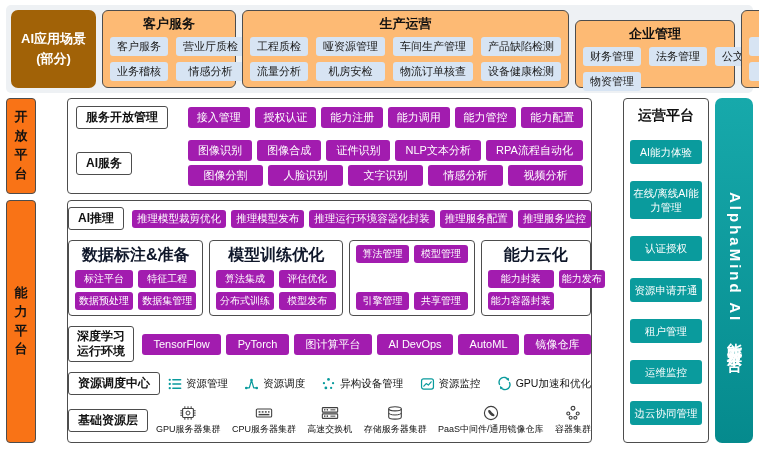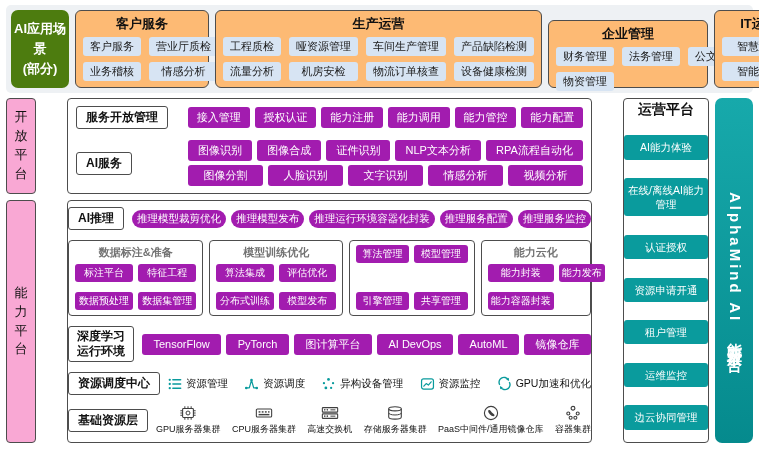--- a/index.html
+++ b/index.html
@@ -2,76 +2,76 @@
 <html><head>
 <meta charset="utf-8">
 <style>
   * { margin:0; padding:0; box-sizing:border-box; }
   html,body { width:759px; height:449px; }
   body { font-family:"Liberation Sans","DejaVu Sans",sans-serif; background:#ffffff; overflow:hidden; }
   .page { width:759px; height:449px; padding:5px 6px 6px; display:flex; flex-direction:column; gap:5px; background:#ffffff; }
 
   
   .top-band { height:88px; background:#eef1f4; border-radius:5px; padding:5px; display:flex; gap:6px; }
-  .scenario-box { width:58px; flex:none; background:#4d7c0f; color:#fff; border-radius:7px;
+  .scenario-box { width:85px; flex:none; background:#a16207; color:#fff; border-radius:7px;
                   display:flex; flex-direction:column; align-items:center; justify-content:center;
                   font-weight:bold; font-size:13px; line-height:1.55; text-align:center; }
   .group { background:#fdba74; border:1px solid #4d4d4d; border-radius:6px; padding:4px 7px 6px;
            display:flex; flex-direction:column; }
   .g1 { width:134px; flex:none; } .g2 { flex:1; } .g3 { width:160px; flex:none;margin-top:10px; } .g4 { width:90px; flex:none; }
   .group-title { font-weight:bold; font-size:13px; text-align:center; color:#111; margin-bottom:4px; }
   .group-chips { flex:1; display:grid; gap:6px 8px; align-content:space-between; }
   .cols2 { grid-template-columns:1fr 1fr; }
   .cols4 { grid-template-columns:repeat(4,auto); justify-content:space-between; }
   .cols3 { grid-template-columns:repeat(5,1fr); }
   .cols1 { grid-template-columns:1fr; }
   .blue-chip { background:#d7e4f3; color:#1a1a1a; font-size:11px; border-radius:3px;
                padding:2px 7px; display:flex; align-items:center; justify-content:center; white-space:nowrap; }
 
   
   .main-band { flex:1; display:flex; gap:6px; min-height:0; }
   .left-col { width:30px; flex:none; display:flex; flex-direction:column; gap:6px; }
-  .v-label { border:1px solid #4d4d4d; border-radius:4px; background:#f9a8d4; display:flex; align-items:center;
-             justify-content:center; text-align:center; font-weight:normal; font-size:13px; line-height:1.45; padding:2px; color:#111; }
+  .v-label { border:1px solid #4d4d4d; border-radius:4px; background:#f97316; display:flex; align-items:center;
+             justify-content:center; text-align:center; font-weight:bold; font-size:13px; line-height:1.45; padding:2px; color:#111; }
   .v-label.open { height:96px; flex:none; }
   .v-label.cap { flex:1; }
 
   .center-col { flex:1; min-width:0; display:flex; flex-direction:column; gap:6px; }
   .big-box { border:1px solid #4d4d4d; border-radius:4px; background:#fff;margin-left:25px; }
   .open-box { height:96px; flex:none; padding:7px 8px; display:flex; flex-direction:column; justify-content:space-between; }
   .cap-box { flex:1; padding:6px 0; display:flex; flex-direction:column; justify-content:space-between; }
 
   .h-row { display:flex; align-items:center; gap:8px; min-width:0; }
   .label-col { width:104px; flex:none; display:flex; }
   .row-label { border:1px solid #4d4d4d; border-radius:3px; background:#fff; font-weight:bold; font-size:12px;
                color:#111; text-align:center; padding:3px 9px; line-height:1.25; white-space:nowrap; }
   .row-label.two-line { white-space:normal; padding:2px 8px; }
 
   .chips { display:flex; gap:5px; flex:1; min-width:0; }
   .teal-chip { background:#a21caf; color:#fff; font-size:11px; border-radius:3px; padding:3px 5px;
                display:flex; align-items:center; justify-content:center; white-space:nowrap; flex:1 1 auto; }
-  .chips.tight .teal-chip { font-size:10.5px; padding:2px 4px;border-radius:9px; }
+  .chips.tight .teal-chip { font-size:10.5px; padding:2px 4px; }
   .chip-stack { flex:1; display:flex; flex-direction:column; gap:4px; min-width:0; }
 
   .sub-row { display:flex; gap:6px; height:76px; }
   .sub-box { border:1px solid #4d4d4d; border-radius:4px; background:#fff; padding:4px 6px 5px;
              display:flex; flex-direction:column; gap:4px; min-width:0; }
   .sb0 { flex:1.26; } .sb1 { flex:1.24; } .sb2 { flex:1.16; } .sb3 { flex:1; }
-  .sub-title { font-weight:bold; font-size:11px; text-align:center; color:#737373; white-space:nowrap; }
+  .sub-title { font-weight:bold; font-size:16px; text-align:center; color:#0f172a; white-space:nowrap; }
   .sub-chips { flex:1; display:grid; grid-template-columns:1fr 1fr; gap:4px 5px; align-content:space-between; }
   .sub-chips .teal-chip { font-size:10px; padding:2px 3px; }
 
   .res-items { flex:1; display:flex; align-items:center; justify-content:space-between; gap:8px; min-width:0; }
   .res-item { display:flex; align-items:center; gap:4px; font-size:10.5px; color:#111; white-space:nowrap; }
   .base-items { flex:1; display:flex; align-items:center; justify-content:space-between; gap:6px; min-width:0; }
   .base-item { display:flex; flex-direction:column; align-items:center; gap:2px; font-size:9px; color:#111;
                text-align:center; white-space:nowrap; }
 
   
-  .ops-col { width:86px; flex:none; display:flex; flex-direction:column; }
+  .ops-col { width:86px; flex:none; padding:6px; display:flex; flex-direction:column; }
   .ops-title { font-weight:bold; font-size:14px; text-align:center; color:#111; padding:2px 0 4px; }
   .ops-chips { flex:1; display:flex; flex-direction:column; justify-content:space-evenly; gap:6px; }
   .ops-chip { background:#0a9b9d; color:#fff; font-size:10.5px; text-align:center; border-radius:3px;
               padding:5px 2px; line-height:1.35; }
   .brand-bar { width:38px; flex:none; border-radius:7px; background:linear-gradient(180deg,#17a9ab,#058a8d);
                display:flex; align-items:center; justify-content:center; }
   .brand-bar span { writing-mode:vertical-rl; text-orientation:mixed; color:#fff; font-weight:bold;
                     font-size:15px; letter-spacing:3px; }
 </style>
 </head>

